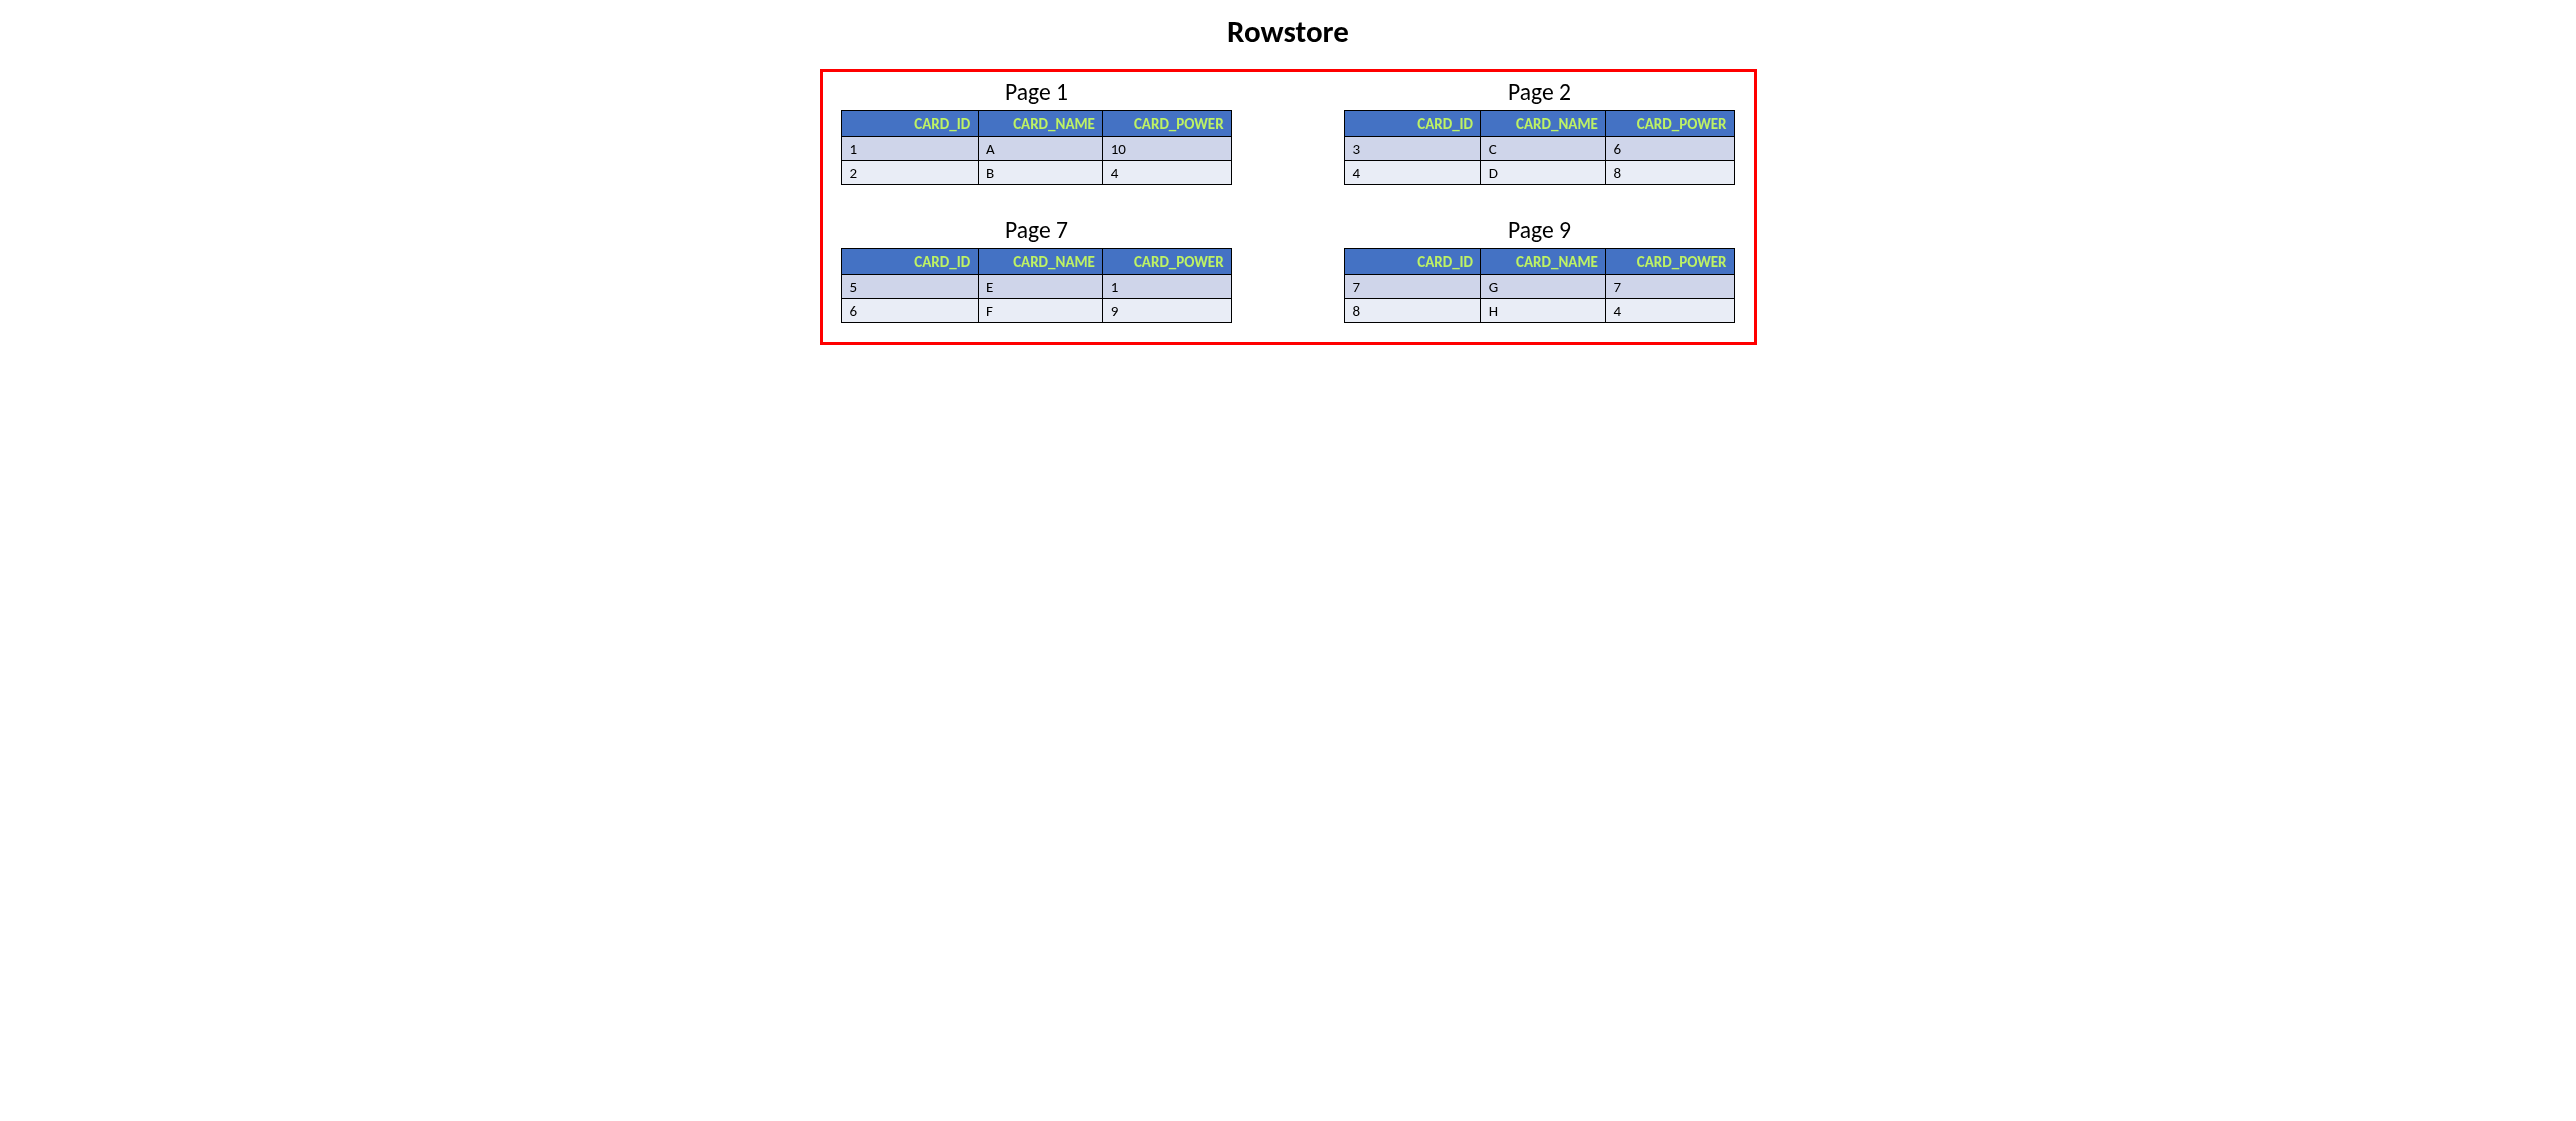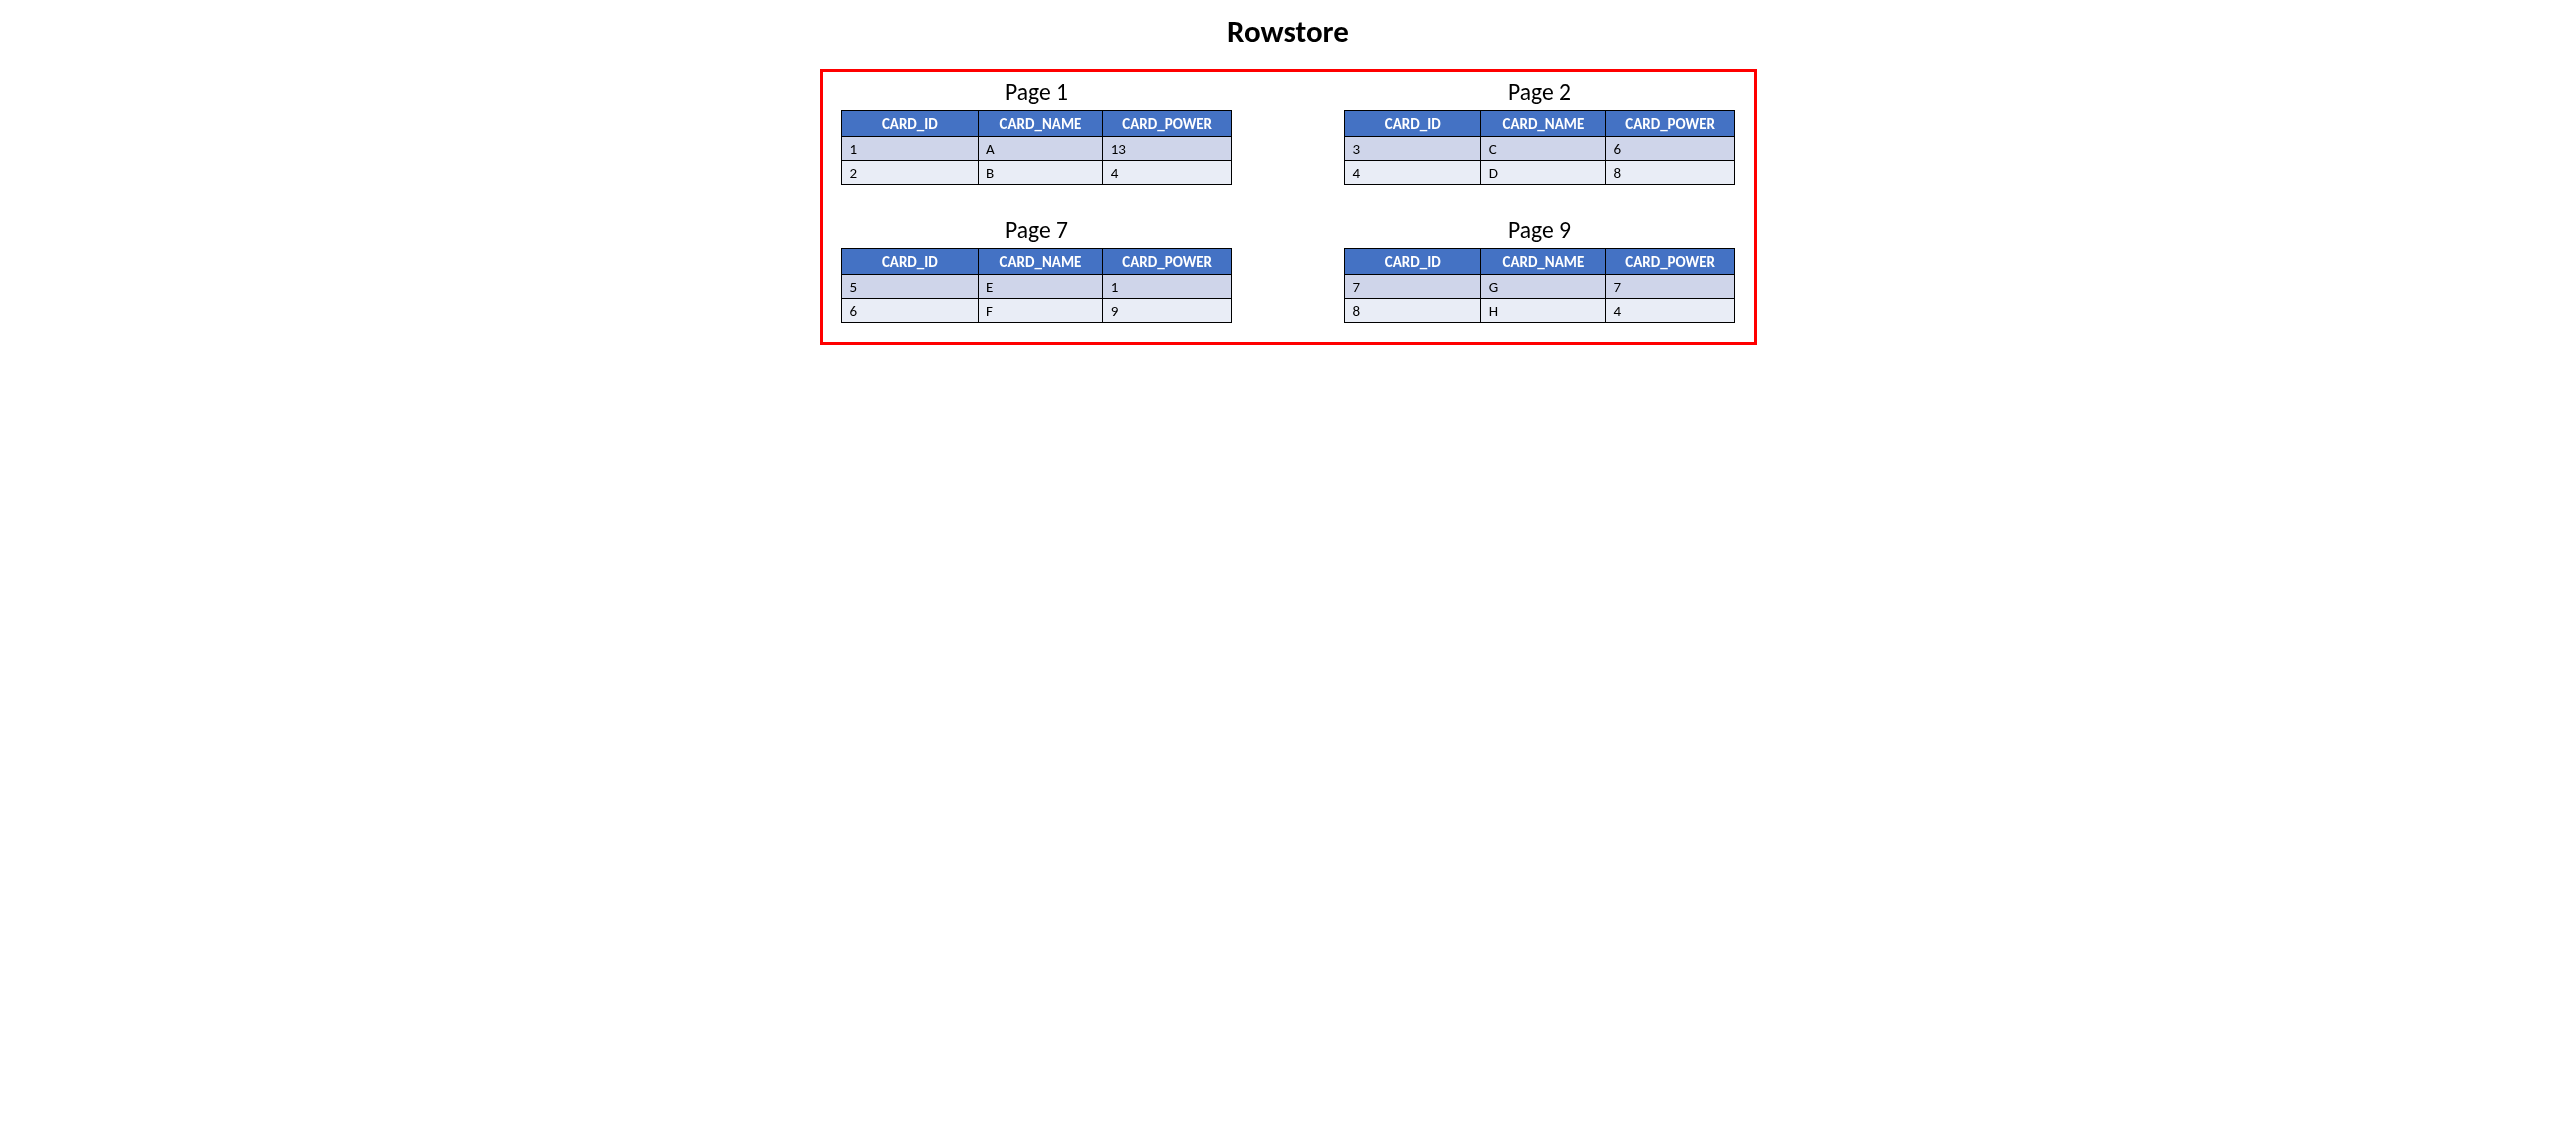--- a/index.html
+++ b/index.html
@@ -34,23 +34,23 @@
     font-size: 23.6px;
     color: #000;
     margin-bottom: 3.7px;
   }
   table {
     width: 100%;
     border-collapse: collapse;
   }
   th {
     background: #4472c4;
-    color: #ffffff;
+    color: #bef264;
     font-weight: 700;
-    text-align: center;
+    text-align: right;
     font-size: 15px;
     padding: 3.7px 7.4px;
     border: 0.6px solid #000;
   }
   td {
     font-size: 15px;
     padding: 2.5px 7.4px;
     border: 0.6px solid #000;
     color: #000;
   }
@@ -75,21 +75,21 @@
           <tr>
             <th>CARD_ID</th>
             <th>CARD_NAME</th>
             <th>CARD_POWER</th>
           </tr>
         </thead>
         <tbody>
           <tr class="row-odd">
             <td>1</td>
             <td>A</td>
-            <td>13</td>
+            <td>10</td>
           </tr>
           <tr class="row-even">
             <td>2</td>
             <td>B</td>
             <td>4</td>
           </tr>
         </tbody>
       </table>
     </div>
 

